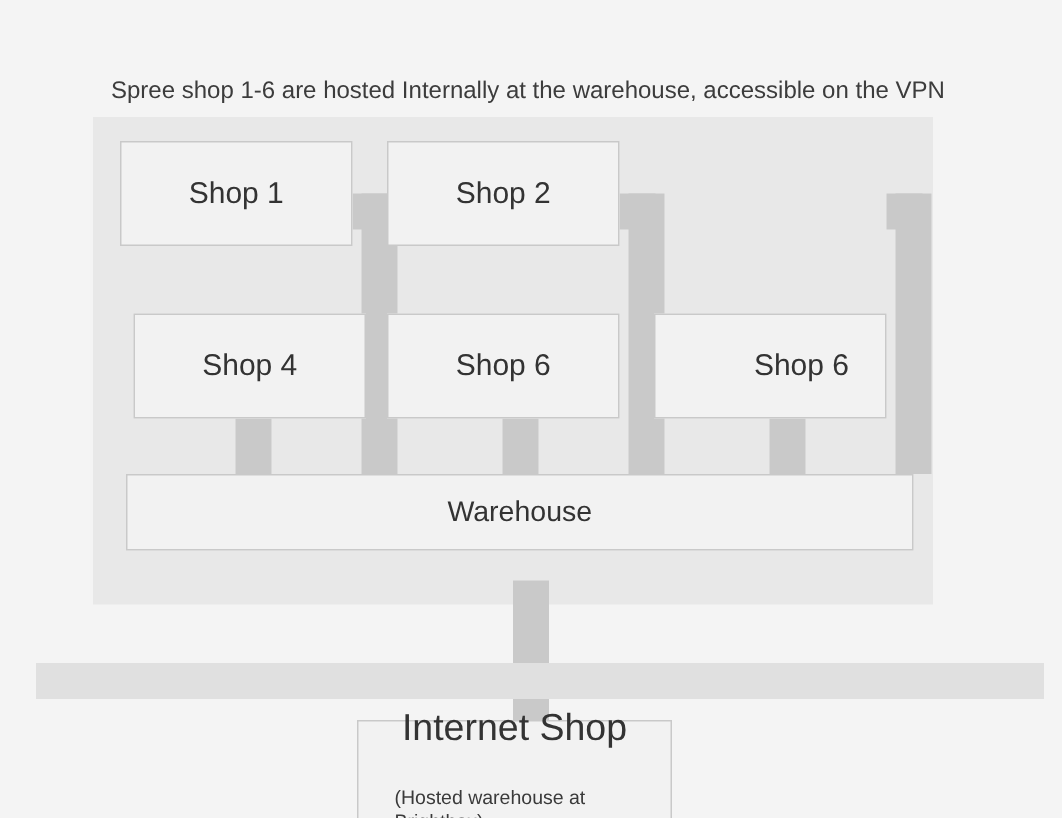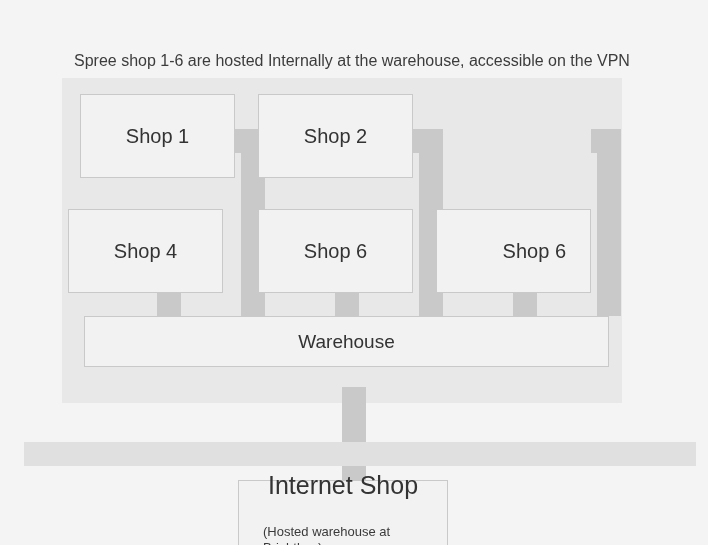--- a/index.html
+++ b/index.html
@@ -35,27 +35,27 @@
     background: #f2f2f2;
     border: 1px solid #c9c9c9;
     display: flex;
     flex-direction: column;
     align-items: center;
     justify-content: center;
     color: #333333;
   }
   .shop-node {
     width: 155px;
-    height: 84px;
+    height: 70px;
     font-size: 20px;
   }
   .shop-1 { left: 56px;  top: 70px;  }
   .shop-2 { left: 234px; top: 70px;  }
   .shop-3 { left: 412px; top: 70px;  }
-  .shop-4 { left: 44px;  top: 185px; }
+  .shop-4 { left: 65px;  top: 185px; }
   .shop-5 { left: 234px; top: 185px; }
   .shop-6 { left: 412px; top: 185px; align-items: flex-end; }
   .warehouse-node {
     left: 60px;
     top: 292px;
     width: 525px;
     height: 51px;
     font-size: 19px;
   }
   .internet-node {

